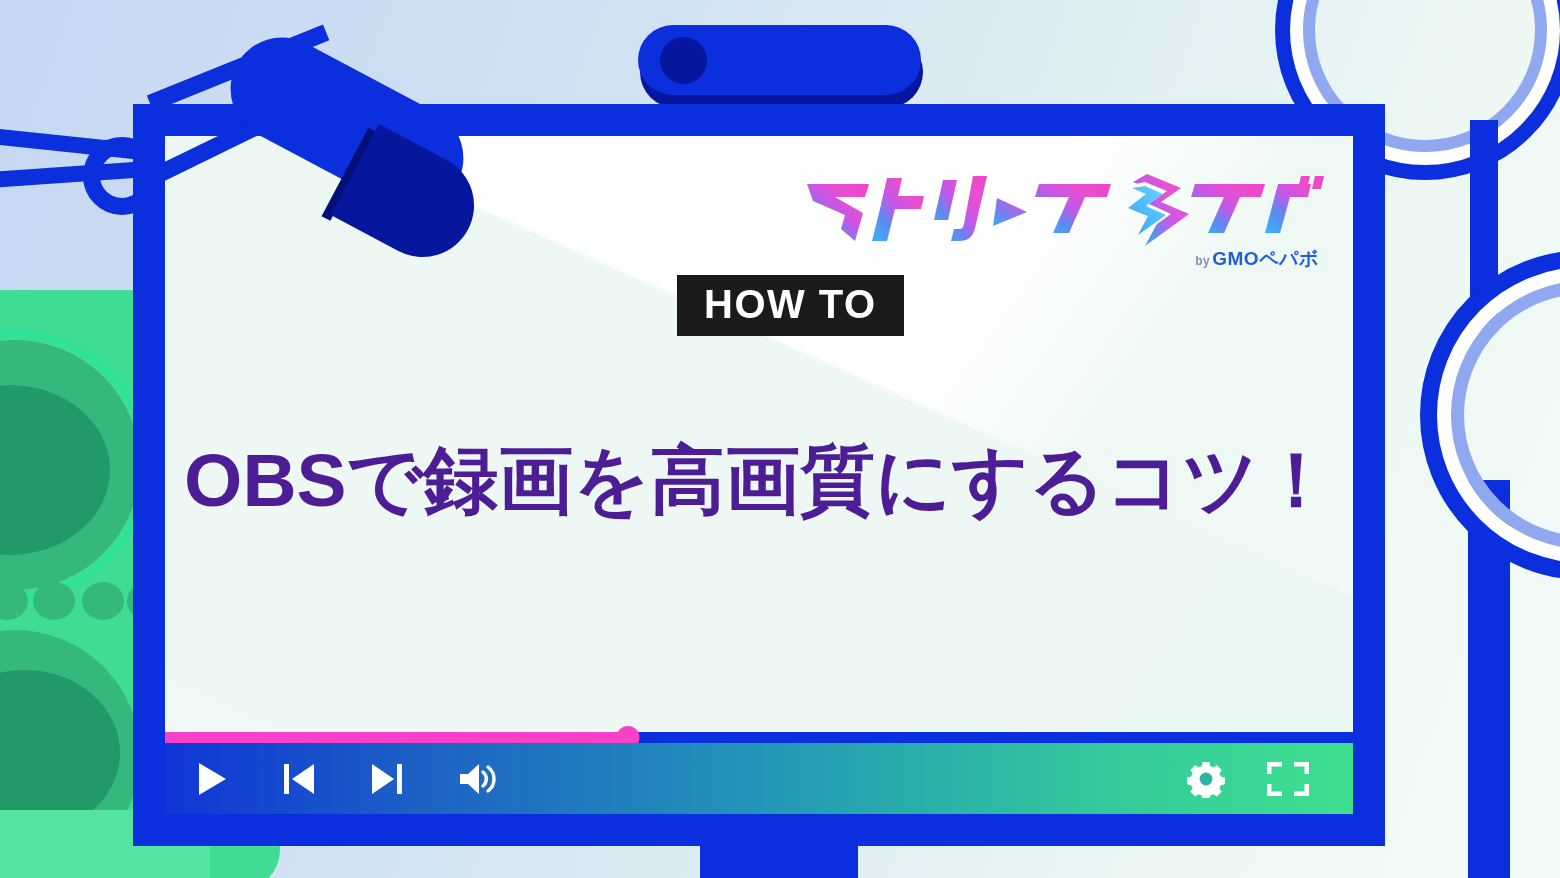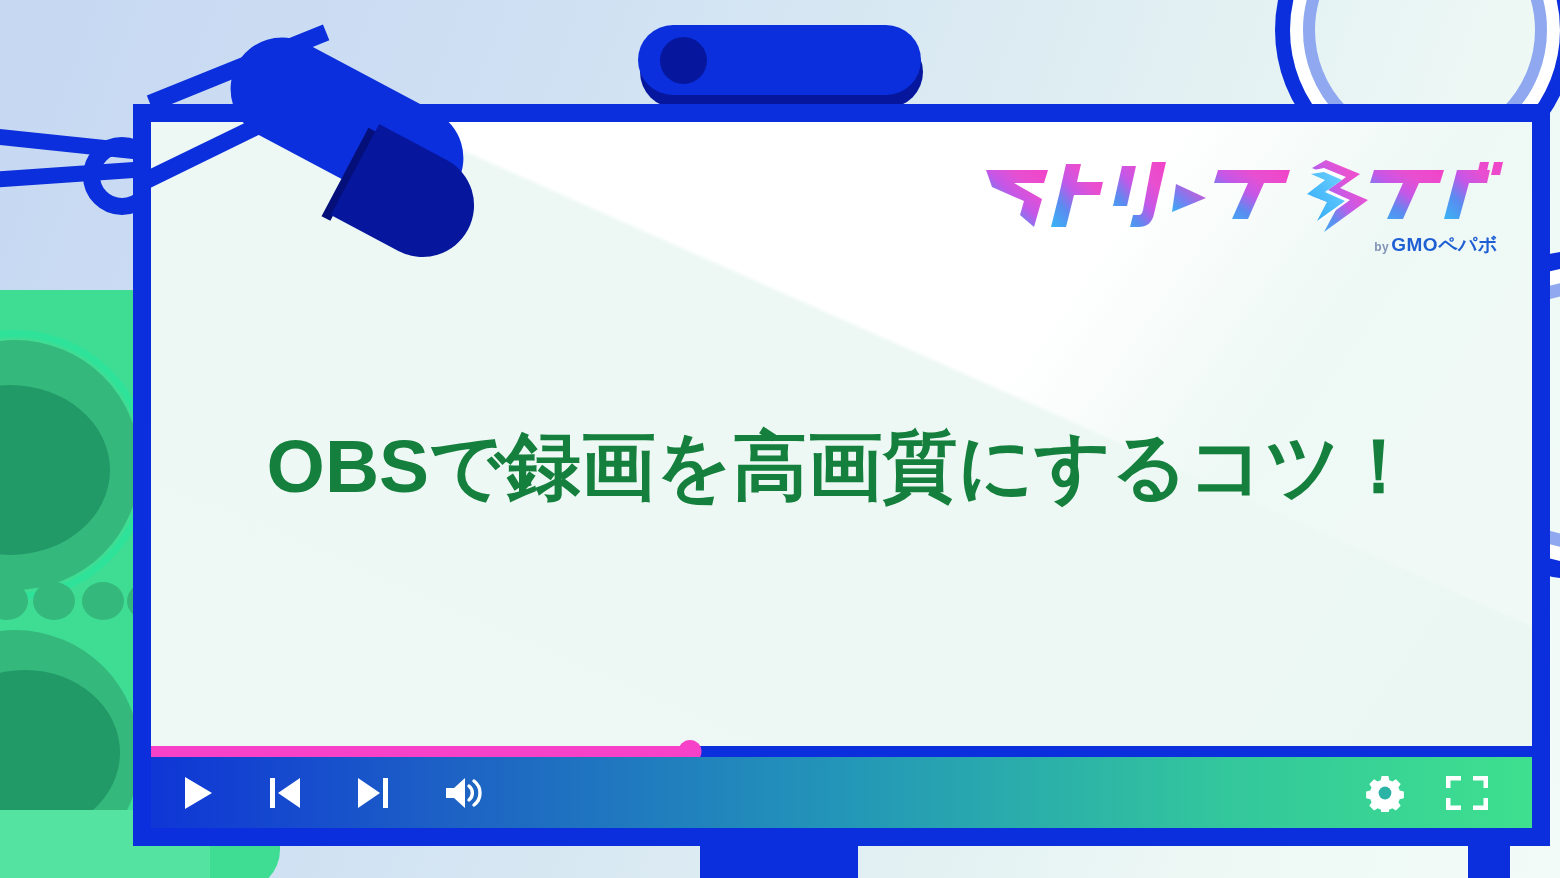--- a/index.html
+++ b/index.html
@@ -287,25 +287,25 @@
     height: 90px;
     background: #55e3a1;
     border-radius: 0 0 0 0;
   }
 
   
   #card {
     position: absolute;
     left: 133px;
     top: 104px;
-    width: 1417px;
+    width: 1252px;
     height: 742px;
     background: #0b2fdc;
     box-sizing: border-box;
-    padding: 18px;
+    padding: 32px;
     text-decoration: underline;
   }
   #card-inner {
     position: relative;
     width: 100%;
     height: 100%;
     background: #ffffff;
     overflow: hidden;
   }
   
@@ -354,21 +354,21 @@
     line-height: 1;
   }
 
   
   #title {
     position: absolute;
     left: 0;
     right: 0;
     top: 300px;
     text-align: center;
-    color: #15803d;
+    color: #4c1d95;
     font-weight: bold;
     font-size: 75px;
     line-height: 1.18;
     letter-spacing: 0px;
   }
   .title-line { display: block; white-space: nowrap; }
 
   
   #player {
     position: absolute;
@@ -518,20 +518,21 @@
           <g fill="url(#lg2)">
 
             <path d="M404 12 h0 z"></path>
           </g>
         </svg>
         <div id="logo-byline">
           <span class="by">by</span><span>GMOペパボ</span>
         </div>
       </div>
 
+      <div id="howto-badge">HOW TO</div>
 
       <div id="title">
         <span class="title-line">OBSで録画を高画質にするコツ！</span>
       </div>
 
       <div id="player">
         <div id="progress-track">
           <div id="progress-fill" style="width: 39%;"></div>
           <div id="progress-handle" style="left: 39%;"></div>
         </div>

